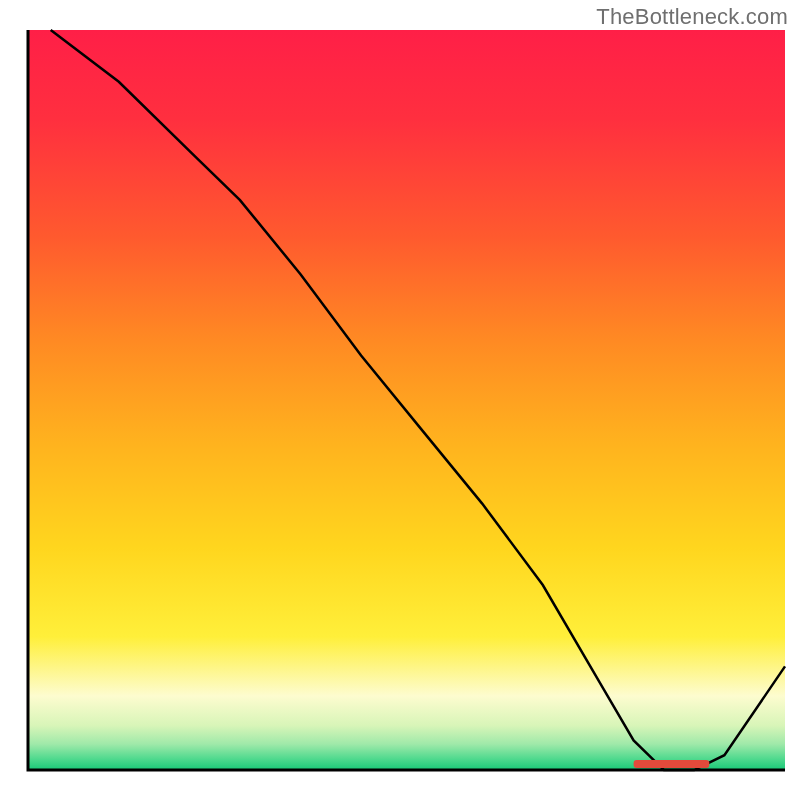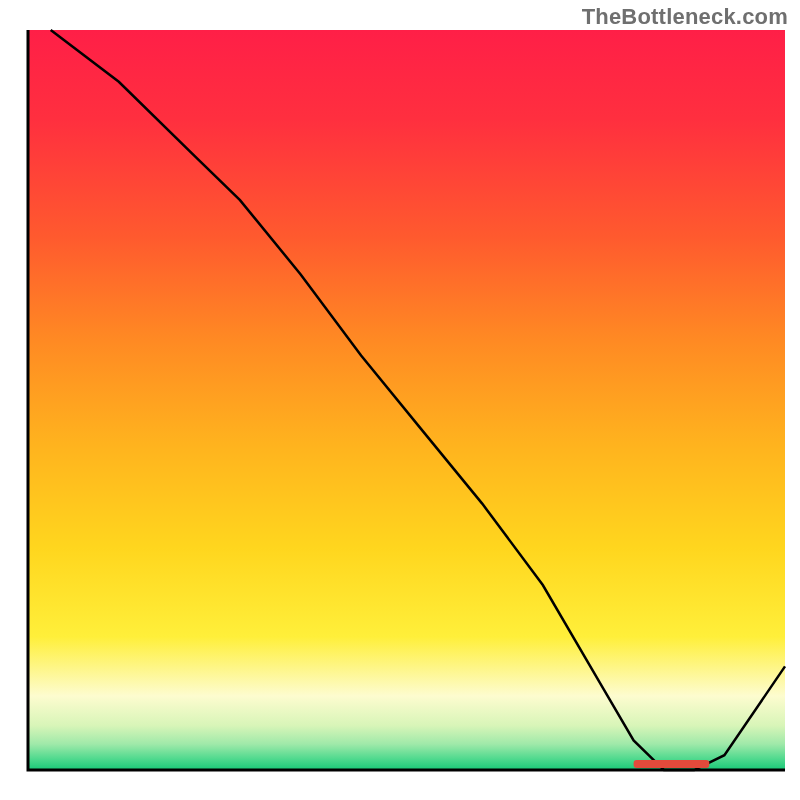--- a/index.html
+++ b/index.html
@@ -14,21 +14,21 @@
   .stage {
     position: relative;
     width: 800px;
     height: 800px;
   }
   .watermark {
     position: absolute;
     top: 4px;
     right: 12px;
     font-size: 22px;
-    font-weight: 700;
+    font-weight: 400;
     color: #6f6f6f;
     letter-spacing: 0.2px;
   }
   svg.plot {
     position: absolute;
     left: 0;
     top: 0;
     width: 800px;
     height: 800px;
   }

